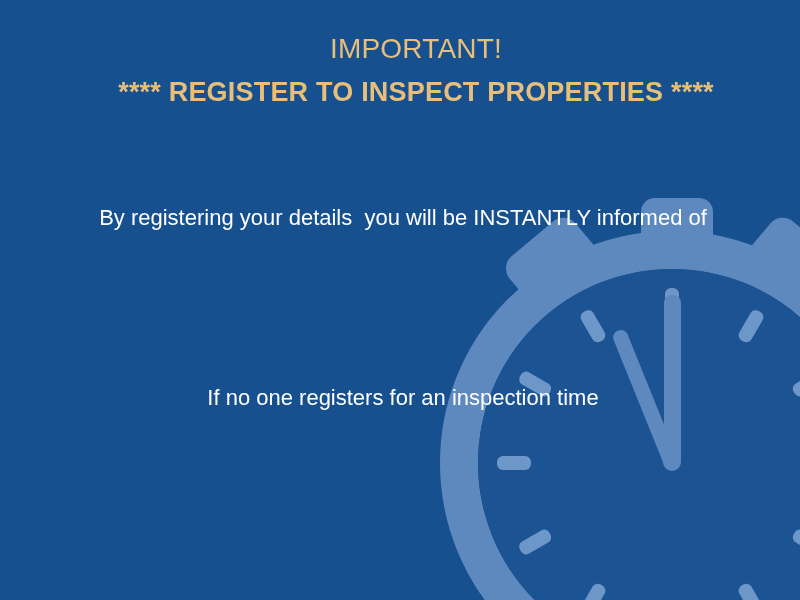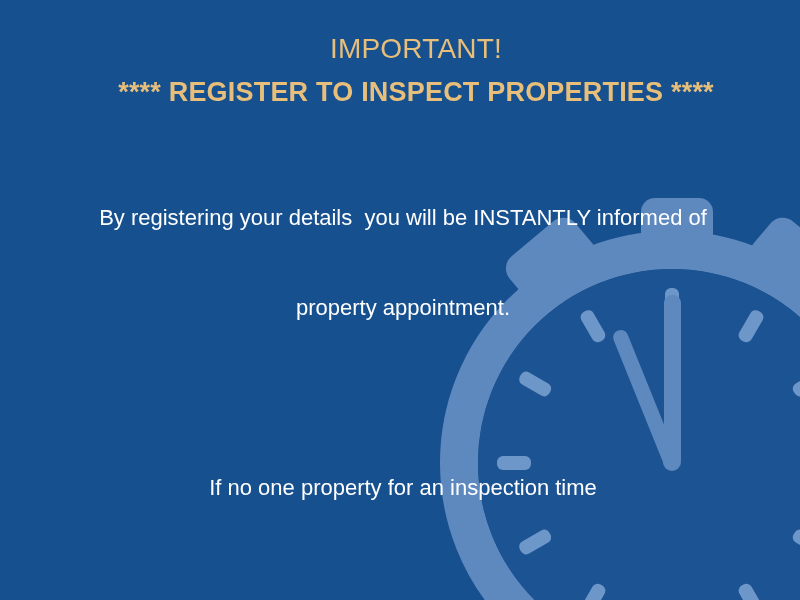--- a/index.html
+++ b/index.html
@@ -133,23 +133,22 @@
 
     <div class="headings">
       <div class="heading-1">IMPORTANT!</div>
       <div class="heading-2">****  REGISTER TO INSPECT PROPERTIES ****</div>
     </div>
 
     <div class="body-block">
 
       <div class="para">
         <div>By registering your details  you will be INSTANTLY informed of</div>
-        <div>property appointment.</div>
       </div>
 
       <div class="para gap-top">
-        <div>If no one property for an inspection time</div>
+        <div>If no one registers for an inspection time</div>
         
       </div>
 
     </div>
   </div>
 </div>
 
 </body></html>

